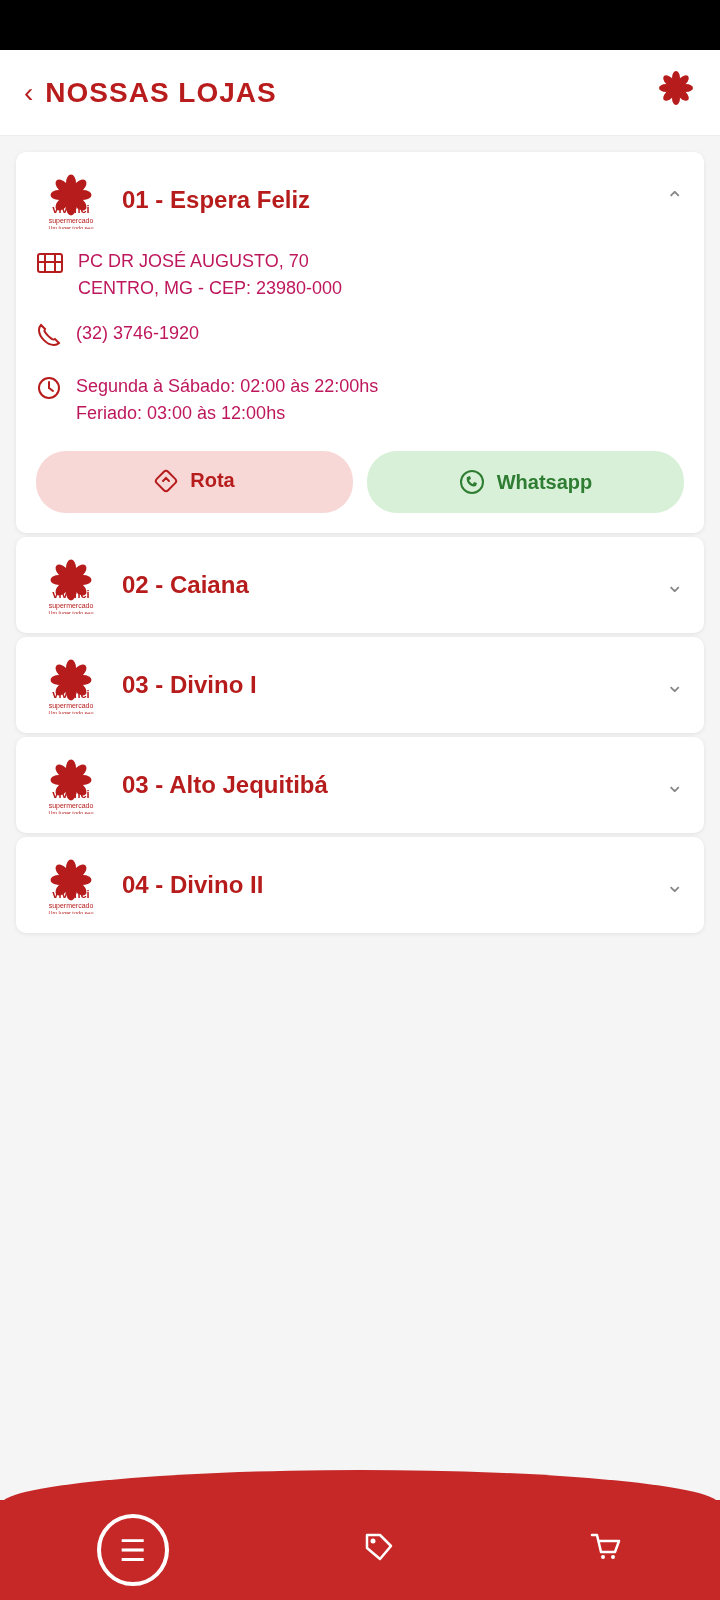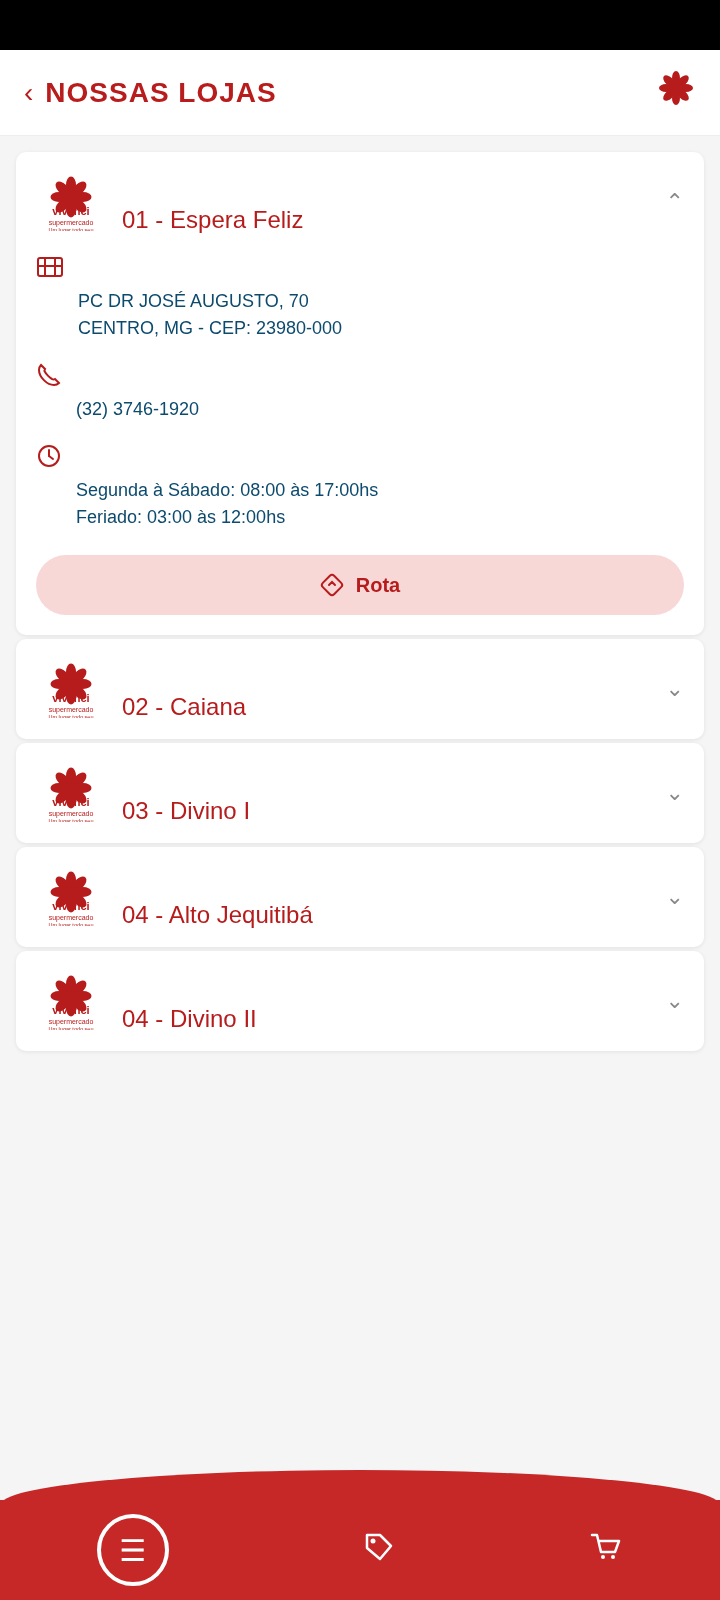--- a/index.html
+++ b/index.html
@@ -83,22 +83,21 @@
       flex-shrink: 0;
       display: flex;
       flex-direction: column;
       align-items: center;
       justify-content: center;
     }
     .store-name {
       flex: 1;
       color: #b71c1c;
       font-size: 24px;
-      font-weight: 400;
-      margin-top: 36px;
+      font-weight: 700;
     }
     .chevron-icon {
       color: #888;
       font-size: 22px;
     }
 
     
     .store-details {
       padding: 0 20px 20px 20px;
       display: flex;
@@ -111,40 +110,39 @@
       align-items: flex-start;
       gap: 14px;
     }
     .detail-icon {
       color: #b71c1c;
       font-size: 26px;
       flex-shrink: 0;
       margin-top: 2px;
     }
     .detail-text {
-      color: #0c4a6e;
+      color: #be185d;
       font-size: 18px;
       line-height: 1.5;
-      margin-top: 36px;
     }
 
     
     .action-buttons {
       display: flex;
       gap: 14px;
       margin-top: 6px;
     }
     .btn-rota {
       flex: 1;
       background: #f8d7d7;
       border: none;
       border-radius: 30px;
       padding: 18px 12px;
       display: flex;
-      align-items: flex-end;
+      align-items: flex-start;
       justify-content: center;
       gap: 12px;
       cursor: pointer;
       font-size: 20px;
       color: #b71c1c;
       font-weight: 600;
     }
     .btn-whatsapp {
       flex: 1;
       background: #d8f0d8;
@@ -294,32 +292,40 @@
       <div class="detail-row">
         <span class="detail-icon">
           
           <svg width="26" height="26" viewBox="0 0 26 26" fill="none" xmlns="http://www.w3.org/2000/svg">
             <circle cx="13" cy="13" r="10" stroke="#b71c1c" stroke-width="2" fill="none"></circle>
             <line x1="13" y1="7" x2="13" y2="13" stroke="#b71c1c" stroke-width="2" stroke-linecap="round"></line>
             <line x1="13" y1="13" x2="17" y2="16" stroke="#b71c1c" stroke-width="2" stroke-linecap="round"></line>
           </svg>
         </span>
         <span class="detail-text">
-          <span>Segunda à Sábado: 08:00 às 17:00hs</span><br>
+          <span>Segunda à Sábado: 02:00 às 22:00hs</span><br>
           <span>Feriado: 03:00 às 12:00hs</span>
         </span>
       </div>
       <div class="action-buttons">
         <button class="btn-rota">
 
           <svg width="24" height="24" viewBox="0 0 24 24" fill="none" xmlns="http://www.w3.org/2000/svg">
             <rect x="4" y="4" width="16" height="16" rx="3" transform="rotate(45 12 12)" stroke="#b71c1c" stroke-width="2" fill="none"></rect>
             <polyline points="9,12 12,9 15,12" stroke="#b71c1c" stroke-width="2" fill="none" stroke-linecap="round"></polyline>
           </svg>
           <span>Rota</span>
+        </button>
+        <button class="btn-whatsapp">
+
+          <svg width="26" height="26" viewBox="0 0 26 26" fill="none" xmlns="http://www.w3.org/2000/svg">
+            <circle cx="13" cy="13" r="11" stroke="#2e7d32" stroke-width="2" fill="none"></circle>
+            <path d="M8 8C8 8 7 11 9 14C11 17 14 18 17 17L18 14L15 13L14 15C14 15 11 14 10 11L12 10L11 7L8 8Z" fill="#2e7d32"></path>
+          </svg>
+          <span>Whatsapp</span>
         </button>
       </div>
     </div>
   </div>
 
   <div class="store-card">
     <div class="store-header">
       <div class="store-logo">
         <svg class="vivenci-logo-svg" viewBox="0 0 70 58" xmlns="http://www.w3.org/2000/svg">
           <g transform="translate(35,24)">
@@ -381,21 +387,21 @@
             <ellipse cx="0" cy="-12" rx="5" ry="8.5" fill="#b71c1c" transform="rotate(225)"></ellipse>
             <ellipse cx="0" cy="-12" rx="5" ry="8.5" fill="#b71c1c" transform="rotate(270)"></ellipse>
             <ellipse cx="0" cy="-12" rx="5" ry="8.5" fill="#b71c1c" transform="rotate(315)"></ellipse>
             <circle cx="0" cy="0" r="6" fill="#b71c1c"></circle>
           </g>
           <text x="35" y="42" text-anchor="middle" font-size="11" font-weight="800" fill="#b71c1c" font-family="Arial">vivenci</text>
           <text x="35" y="52" text-anchor="middle" font-size="7" fill="#b71c1c" font-family="Arial">supermercado</text>
           <text x="35" y="59" text-anchor="middle" font-size="5.5" fill="#b71c1c" font-family="Arial">Um lugar todo seu</text>
         </svg>
       </div>
-      <span class="store-name">04 - Alto Jequitibá</span>
+      <span class="store-name">03 - Alto Jequitibá</span>
       <span class="chevron-icon">⌄</span>
     </div>
   </div>
 
   <div class="store-card">
     <div class="store-header">
       <div class="store-logo">
         <svg class="vivenci-logo-svg" viewBox="0 0 70 58" xmlns="http://www.w3.org/2000/svg">
           <g transform="translate(35,24)">
             <ellipse cx="0" cy="-12" rx="5" ry="8.5" fill="#b71c1c" transform="rotate(0)"></ellipse>

